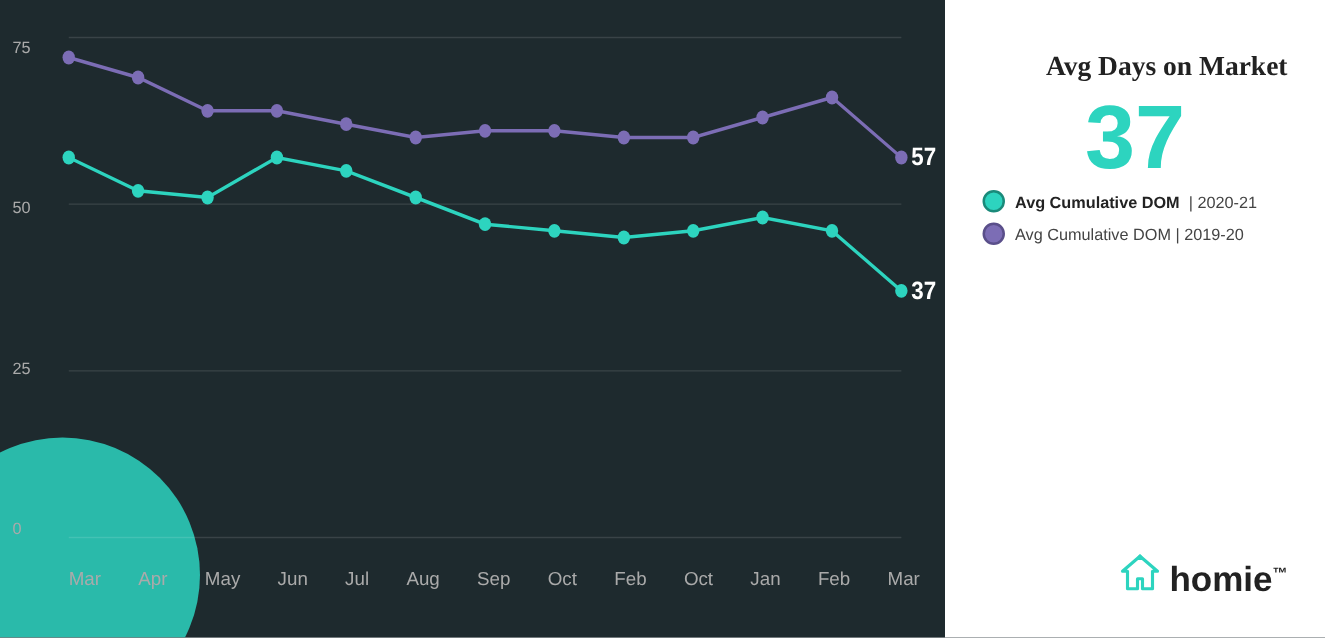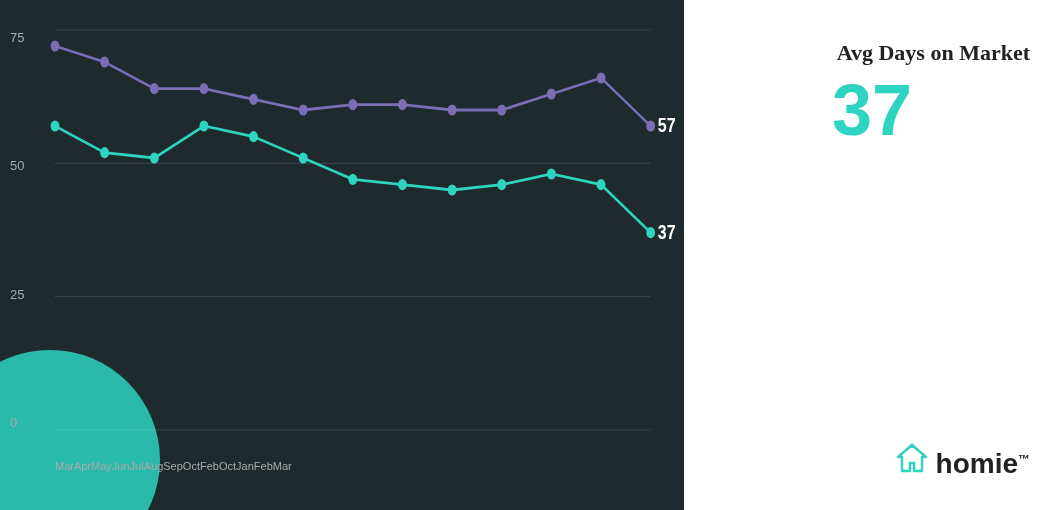--- a/index.html
+++ b/index.html
@@ -5,21 +5,21 @@
     * { margin: 0; padding: 0; box-sizing: border-box; }
     body {
       width: 1060px;
       height: 510px;
       background: #fff;
       font-family: 'Arial', sans-serif;
       display: flex;
       overflow: hidden;
     }
     .chart-panel {
-      width: 684px;
+      width: 756px;
       height: 510px;
       background: #1e2a2e;
       position: relative;
       flex-shrink: 0;
       overflow: hidden;
     }
     .teal-circle {
       position: absolute;
       bottom: -60px;
       left: -60px;
@@ -46,23 +46,23 @@
       justify-content: space-between;
       color: #aaa;
       font-size: 13px;
     }
     .x-axis-labels {
       position: absolute;
       bottom: 38px;
       left: 55px;
       right: 20px;
       display: flex;
-      justify-content: flex-start;
+      justify-content: space-between;
       color: #aaa;
-      font-size: 11px;
+      font-size: 15px;
     }
     .right-panel {
       flex: 1;
       display: flex;
       flex-direction: column;
       padding: 40px 30px 30px 30px;
       background: #fff;
       align-items: flex-start;
     }
     .stat-title {
@@ -247,20 +247,35 @@
     <span>Jan</span>
     <span>Feb</span>
     <span>Mar</span>
   </div>
 </div>
 
 <div class="right-panel">
   <div class="stat-title">Avg Days on Market</div>
   <div class="stat-number">37</div>
 
+  <div class="legend">
+    <div class="legend-item">
+      <div class="legend-dot teal"></div>
+      <span>
+        <span class="legend-text-bold">Avg Cumulative DOM</span>
+        &nbsp;|&nbsp;2020-21
+      </span>
+    </div>
+    <div class="legend-item">
+      <div class="legend-dot purple"></div>
+      <span>
+        Avg Cumulative DOM&nbsp;|&nbsp;2019-20
+      </span>
+    </div>
+  </div>
 
   <div class="homie-logo">
     <span class="homie-icon">
       <svg width="36" height="30" viewBox="0 0 36 30" fill="none" xmlns="http://www.w3.org/2000/svg">
         <path d="M18 2L4 14H8V28H16V20H20V28H28V14H32L18 2Z" stroke="#2dd4bf" stroke-width="2.5" fill="none" stroke-linejoin="round"></path>
 
         <polygon points="18,0 22,5 14,5" fill="#2dd4bf"></polygon>
       </svg>
     </span>
     <span class="homie-text">

